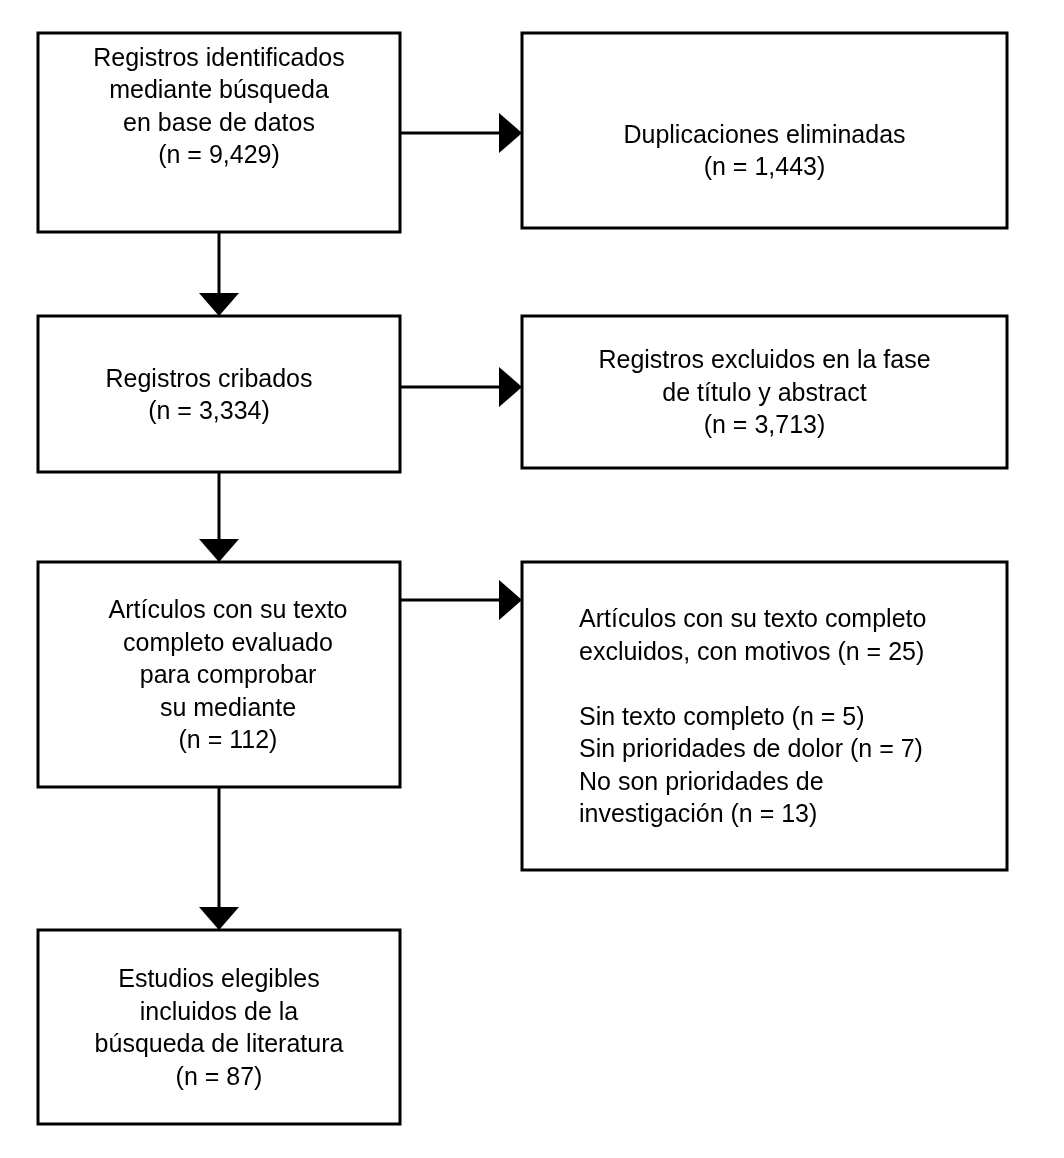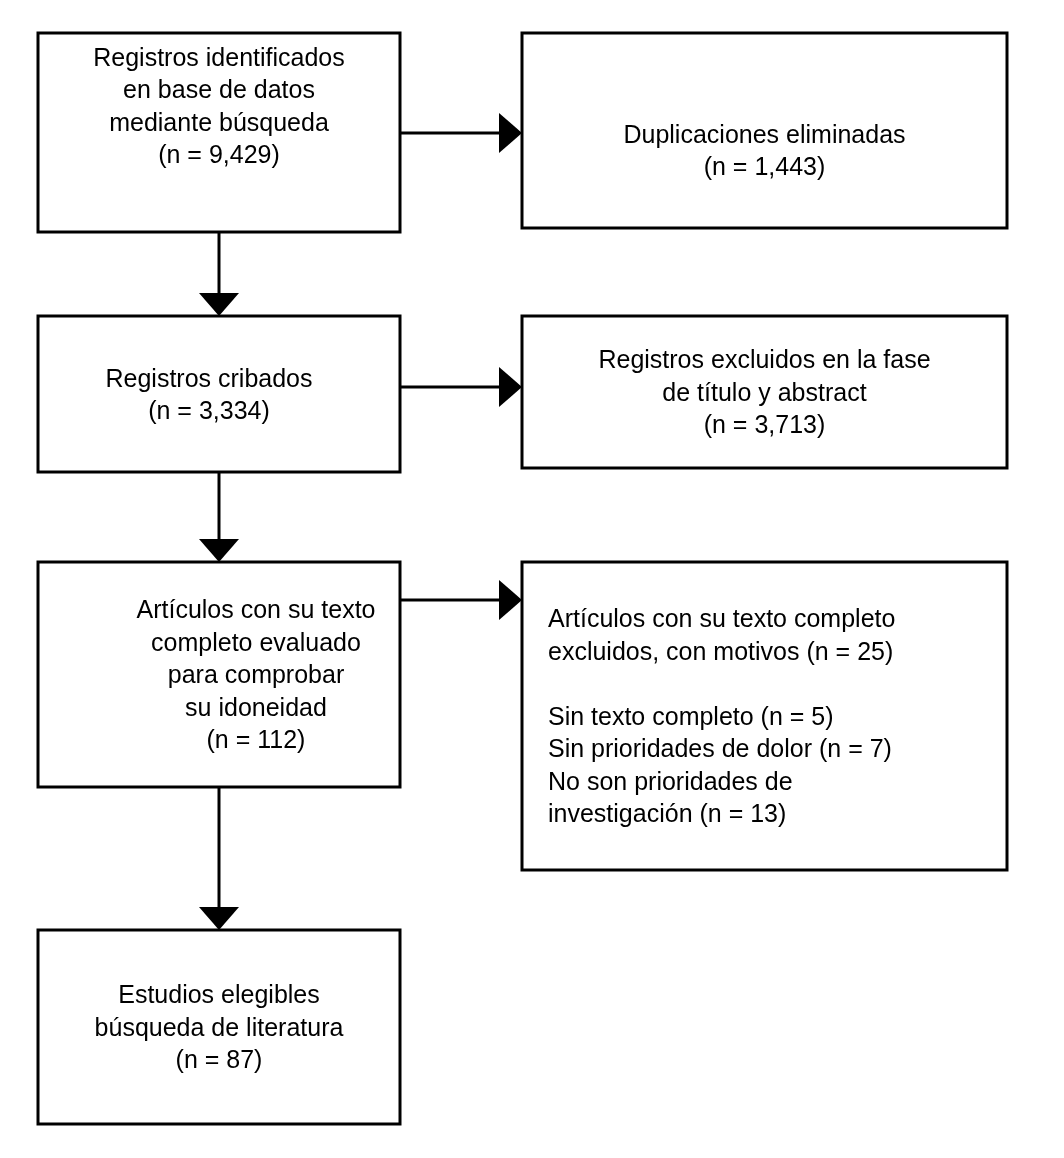--- a/index.html
+++ b/index.html
@@ -48,21 +48,21 @@
     flex-direction: column;
     justify-content: center;
     font-family: "Liberation Sans", sans-serif;
     font-size: 25px;
     line-height: 1.30;
     color: #000000;
     white-space: pre-wrap;
     pointer-events: none;
   }
   .box-text.centered { text-align: center; align-items: center; }
-  .box-text.left     { text-align: left;  align-items: flex-start; padding-left: 26px; padding-right: 14px; }
+  .box-text.left     { text-align: left;  align-items: flex-start; padding-left: 26px; padding-right: 14px; margin-left: 31px; }
   .reason-block { margin-top: 1.30em; }
   .reason-line { display: block; }
 </style>
 </head>
 <body>
 
 <div id="diagram-root">
 
   <svg class="flow-svg" viewBox="0 0 1064 1158" xmlns="http://www.w3.org/2000/svg">
 
@@ -103,57 +103,58 @@
     </g>
 
     <g>
       <line class="flow-line" x1="219" y1="787" x2="219" y2="908"></line>
       <polygon class="arrow-head" points="199,907 239,907 219,930"></polygon>
     </g>
   </svg>
 
   <div class="box-text centered" style="left:38px; top:33px; width:362px; height:145px;">
     <span>Registros identificados</span>
+    <span>mediante búsqueda</span>
     <span>en base de datos</span>
-    <span>mediante búsqueda</span>
     <span>(n = 9,429)</span>
   </div>
 
   <div class="box-text centered" style="left:522px; top:33px; width:485px; height:234px;">
     <span>Duplicaciones eliminadas</span>
     <span>(n = 1,443)</span>
   </div>
 
   <div class="box-text centered" style="left:38px; top:316px; width:342px; height:156px;">
     <span>Registros cribados</span>
     <span>(n = 3,334)</span>
   </div>
 
   <div class="box-text centered" style="left:522px; top:316px; width:485px; height:152px;">
     <span>Registros excluidos en la fase</span>
     <span>de título y abstract</span>
     <span>(n = 3,713)</span>
   </div>
 
-  <div class="box-text centered" style="left:50px; top:562px; width:412px; height:225px;">
+  <div class="box-text centered" style="left:22px; top:562px; width:412px; height:225px;">
     <span>Artículos con su texto</span>
     <span>completo evaluado</span>
     <span>para comprobar</span>
-    <span>su idoneidad</span>
+    <span>su mediante</span>
     <span>(n = 112)</span>
   </div>
 
   <div class="box-text left" style="left:522px; top:562px; width:485px; height:308px;">
     <span class="reason-line">Artículos con su texto completo</span>
     <span class="reason-line">excluidos, con motivos (n = 25)</span>
     <span class="reason-line reason-block">Sin texto completo (n = 5)</span>
     <span class="reason-line">Sin prioridades de dolor (n = 7)</span>
     <span class="reason-line">No son prioridades de</span>
     <span class="reason-line">investigación (n = 13)</span>
   </div>
 
   <div class="box-text centered" style="left:38px; top:930px; width:362px; height:194px;">
     <span>Estudios elegibles</span>
+    <span>incluidos de la</span>
     <span>búsqueda de literatura</span>
     <span>(n = 87)</span>
   </div>
 
 </div>
 
 </body></html>

